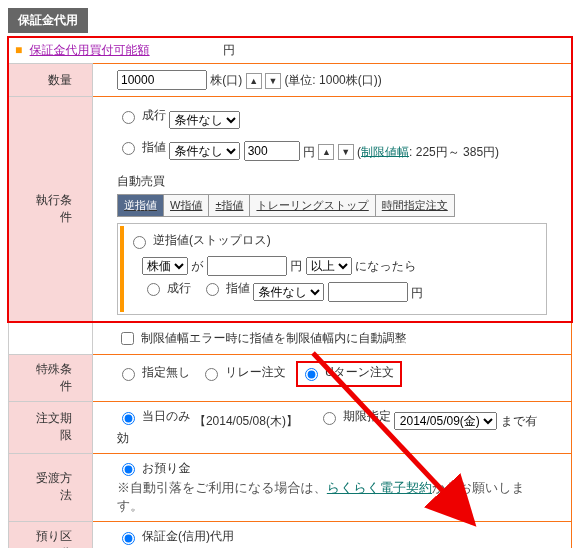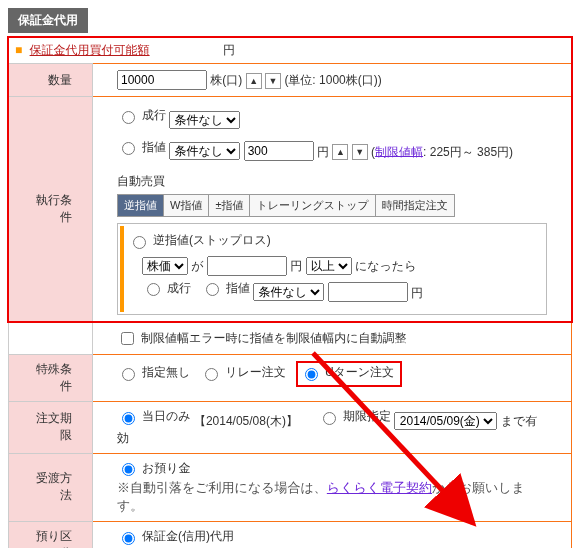--- a/index.html
+++ b/index.html
@@ -1,33 +1,33 @@
 <!DOCTYPE html>
 <html><head>
 <meta charset="utf-8">
 <style>
   * { box-sizing: border-box; }
   body { margin: 0; padding: 8px; font-family: "MS PGothic", "Hiragino Sans", sans-serif; font-size: 12px; color: #333; background: #fff; }
   .page { width: 564px; position: relative; }
   .section-title { background: #666; color: #fff; padding: 4px 10px; font-size: 12px; display: inline-block; margin-bottom: 4px; font-weight: bold; }
   .top-link-row { padding: 4px 6px; font-size: 12px; border: 1px solid #ccc; border-bottom: none; }
   .top-link-row .bullet { color: #f90; margin-right: 4px; }
-  .top-link-row a { color: #b91c1c; text-decoration: underline; }
+  .top-link-row a { color: #a21caf; text-decoration: underline; }
   .top-link-row .unit { margin-left: 70px; }
   table.form { width: 100%; border-collapse: collapse; }
   table.form th { background: #f9d7d7; font-weight: normal; text-align: right; padding: 6px 20px; border: 1px solid #ccc; width: 84px; font-size: 12px; }
   table.form td { border: 1px solid #f97316; padding: 6px 24px; font-size: 12px; vertical-align: top; }
   .redbox { outline: 2px solid #e00; outline-offset: -1px; }
   .inline { display: inline-flex; align-items: center; gap: 4px; }
   select { font-size: 12px; text-align: center; }
   input[type="text"] { font-size: 12px; padding: 1px 2px; }
   .step-btn { width: 16px; height: 16px; border: 1px solid #999; background: #fff; font-size: 9px; line-height: 14px; text-align: center; cursor: pointer; display: inline-block; }
-  .link { color: #6d28d9; text-decoration: underline; }
+  .link { color: #0f766e; text-decoration: underline; }
   .auto-sub { font-weight: normal; margin-bottom: 4px; }
-  .tab-row { border: 1px solid #999; display: inline-flex; margin-bottom: 6px; }
+  .tab-row { border: 1px solid #999; display: inline-flex; margin-bottom: 6px; text-decoration: underline; }
   .tab { padding: 3px 6px; border-right: 1px solid #999; font-size: 11px; cursor: pointer; background: #f7f7f7; }
   .tab:last-child { border-right: none; }
   .tab.active { background: #546a8c; color: #fff; }
   .sub-box { border: 1px solid #bbb; padding: 8px 10px 8px 10px; position: relative; }
   .sub-box::before { content: ""; position: absolute; left: 2px; top: 2px; bottom: 2px; width: 4px; background: #f90; }
   .sub-row { margin: 4px 0; }
   .note { color: #555; font-size: 13px; }
   .radio-red-box { display: inline-block; border: 2px solid #e00; padding: 1px 6px 1px 2px; }
   .confirm-bar { margin-top: 6px; border: 1px solid #ccc; background: #f7f7f7; padding: 8px; text-align: right; }
   .arrow-svg { position: absolute; top: 340px; left: 300px; pointer-events: none; }
@@ -75,21 +75,21 @@
           </div>
 
           <div class="sub-row" style="margin-top:10px">
             <label class="inline">
               <input type="radio" name="exec" style="">
               <span>指値</span>
             </label>
             <select>
               <option>条件なし</option>
             </select>
-            <input type="text" style="width: 70px;" value="300">
+            <input type="text" style="width: 56px;" value="300">
             <span>円</span>
             <span class="step-btn">▲</span>
             <span class="step-btn">▼</span>
             (<a href="#" class="link">制限値幅</a><span>: 225円～ 385円</span>)
           </div>
 
           <div class="auto-sub" style="margin-top:12px">自動売買</div>
           <div class="tab-row">
             <div class="tab active">逆指値</div>
             <div class="tab">W指値</div>

